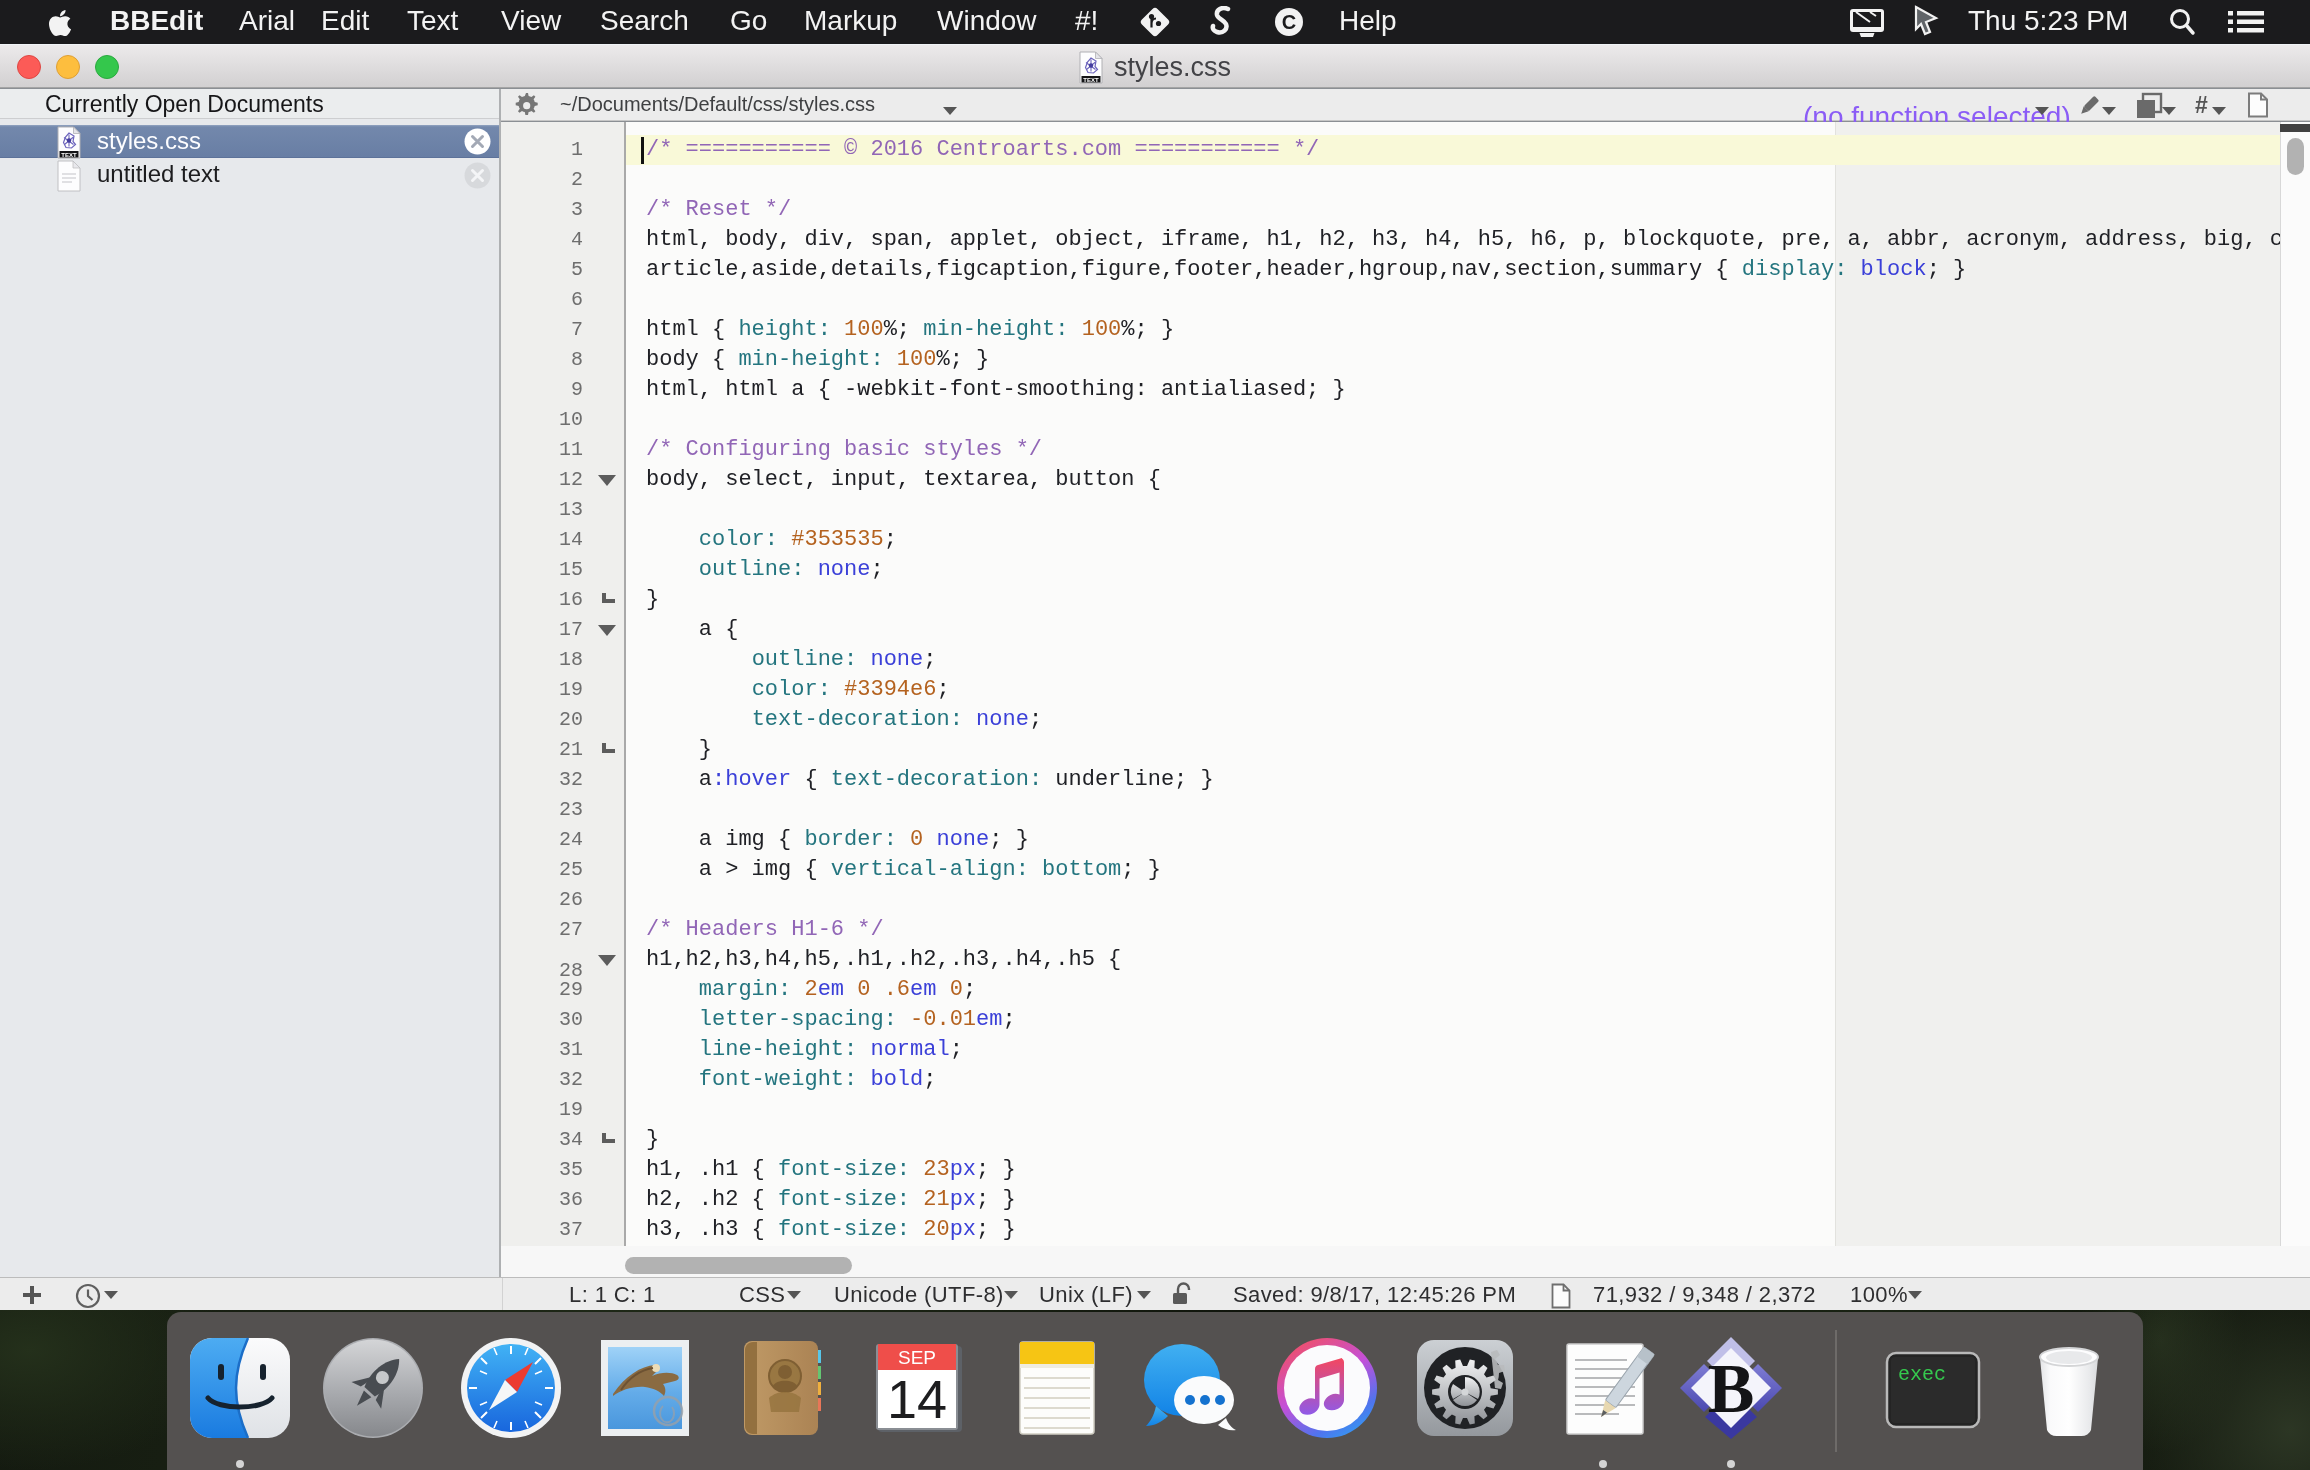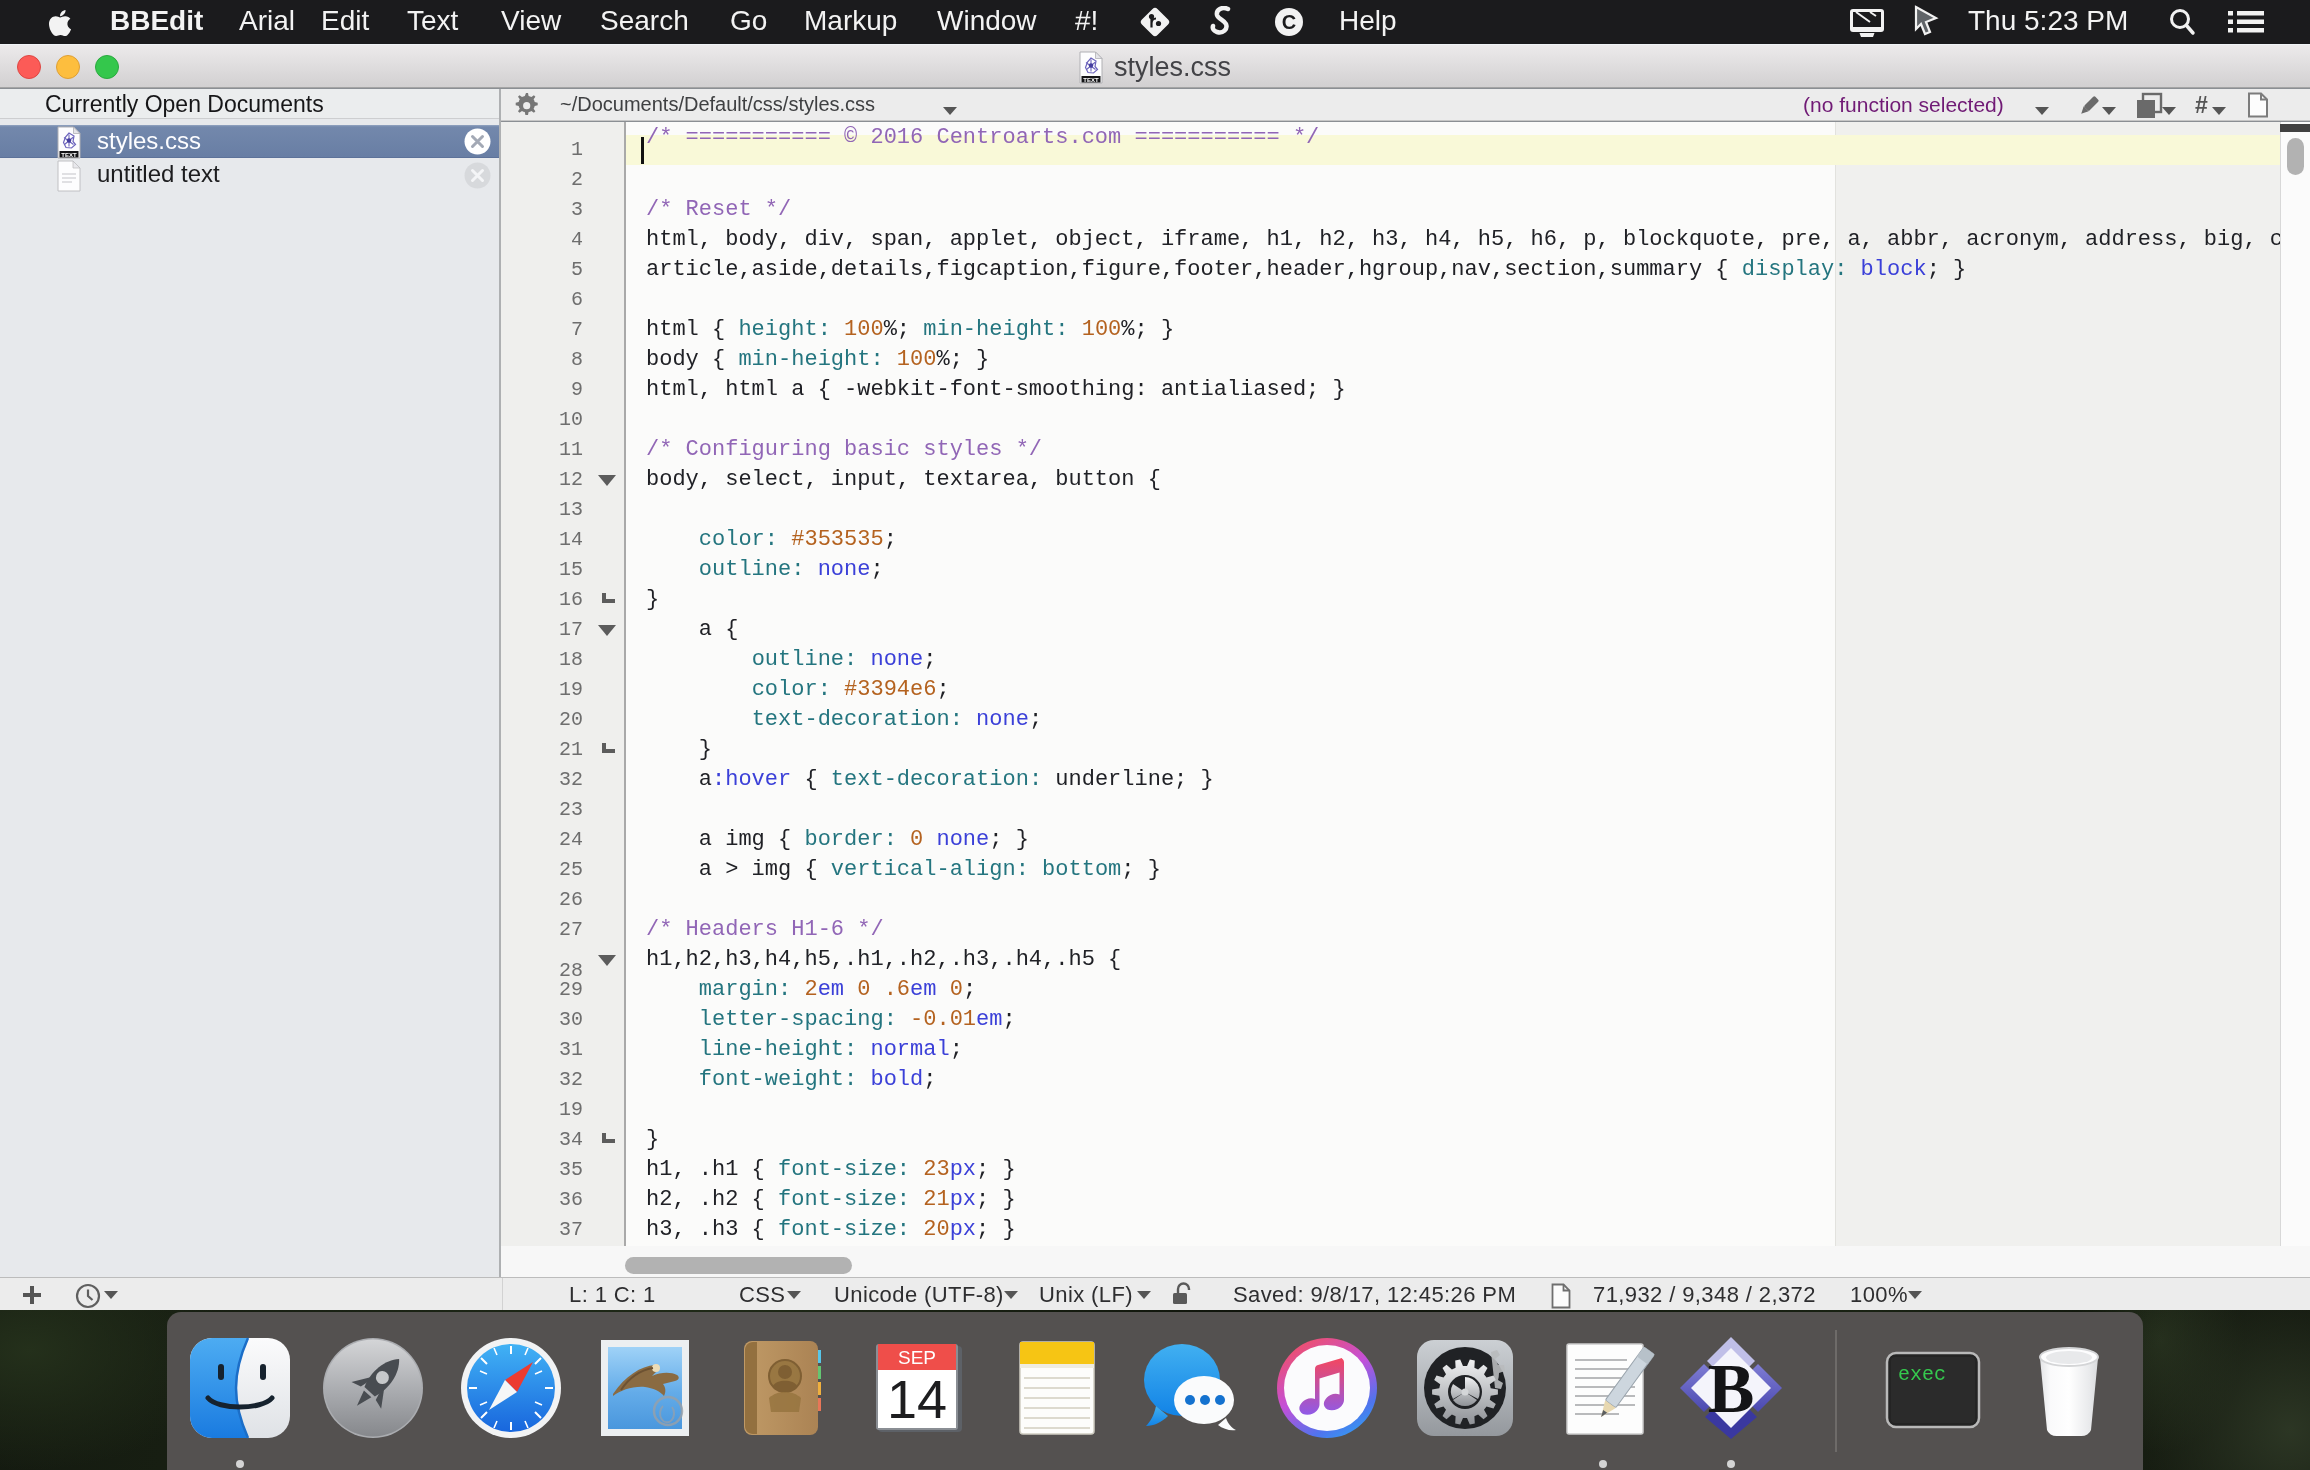--- a/index.html
+++ b/index.html
@@ -162,21 +162,21 @@
 
   <div id="pathbar">
     <svg width="28" height="28" viewBox="0 0 28 28" style="position:absolute;left:12px;top:3px">
 <g fill="#767676">
 <path d="M14 2 l2 0 0.6 3 a9.5 9.5 0 0 1 2.8 1.1 l2.5 -1.8 1.5 1.5 -1.8 2.5 a9.5 9.5 0 0 1 1.1 2.8 l3 0.6 0 2.6 -3 0.6 a9.5 9.5 0 0 1 -1.1 2.8 l1.8 2.5 -1.5 1.5 -2.5 -1.8 a9.5 9.5 0 0 1 -2.8 1.1 l-0.6 3 -2.6 0 -0.6 -3 a9.5 9.5 0 0 1 -2.8 -1.1 l-2.5 1.8 -1.5 -1.5 1.8 -2.5 a9.5 9.5 0 0 1 -1.1 -2.8 l-3 -0.6 0 -2.6 3 -0.6 a9.5 9.5 0 0 1 1.1 -2.8 l-1.8 -2.5 1.5 -1.5 2.5 1.8 a9.5 9.5 0 0 1 2.8 -1.1 z" transform="translate(-1,-1)"></path>
 </g>
 <circle cx="13.7" cy="13.7" r="3.6" fill="#ececec"></circle>
 </svg>
     <span style="position:absolute;left:59px;top:4px">~/Documents/Default/css/styles.css</span>
     <div style="position:absolute;left:442px;top:18px;width:0;height:0;border-left:7px solid transparent;border-right:7px solid transparent;border-top:8px solid #555"></div>
-    <span style="position:absolute;left:1302px;top:4px;color:#701a75;font-size:21px">(no function selected)</span>
+    <span style="position:absolute;left:1302px;top:12px;color:#8b5cf6;font-size:28px">(no function selected)</span>
     <div style="position:absolute;left:1534px;top:18px;width:0;height:0;border-left:7px solid transparent;border-right:7px solid transparent;border-top:8px solid #555"></div>
     <svg width="26" height="26" viewBox="0 0 26 26" style="position:absolute;left:1575px;top:4px">
 <g transform="rotate(45 13 13)">
           <rect x="9.5" y="2" width="7" height="15" rx="1.5" fill="#6a6a6a"></rect>
 <path d="M9.5 17 h7 l-3.5 7 z" fill="#6a6a6a"></path>
         </g>
 </svg>
     <div style="position:absolute;left:1601px;top:18px;width:0;height:0;border-left:7px solid transparent;border-right:7px solid transparent;border-top:8px solid #555"></div>
     <svg width="30" height="28" viewBox="0 0 30 28" style="position:absolute;left:1633px;top:3px">
 <rect x="9" y="2" width="18" height="18" fill="none" stroke="#6a6a6a" stroke-width="2.4"></rect>
@@ -236,21 +236,21 @@
 <div class="gn" style="top:1063px">36</div>
 <div class="gn" style="top:1093px">37</div>
   </div>
   <div id="gutsep"></div>
   <div id="codearea">
     <div id="guide"></div>
     <div id="hl1"></div>
     <div id="cursor"></div>
   </div>
   <div id="codewrap">
-<div class="cl" style="top:1px"><span style="color:#9166b6">/* =========== © 2016 Centroarts.com =========== */</span></div>
+<div class="cl" style="top:13px"><span style="color:#9166b6">/* =========== © 2016 Centroarts.com =========== */</span></div>
 <div class="cl" style="top:73px"><span style="color:#9166b6">/* Reset */</span></div>
 <div class="cl" style="top:103px">html, body, div, span, applet, object, iframe, h1, h2, h3, h4, h5, h6, p, blockquote, pre, a, abbr, acronym, address, big, cite</div>
 <div class="cl" style="top:133px">article,aside,details,figcaption,figure,footer,header,hgroup,nav,section,summary { <span style="color:#24757f">display</span><span style="color:#24757f">:</span> <span style="color:#3b40d8">block</span>; }</div>
 <div class="cl" style="top:193px">html { <span style="color:#24757f">height</span><span style="color:#24757f">:</span> <span style="color:#b4621f">100</span>%; <span style="color:#24757f">min-height</span><span style="color:#24757f">:</span> <span style="color:#b4621f">100</span>%; }</div>
 <div class="cl" style="top:223px">body { <span style="color:#24757f">min-height</span><span style="color:#24757f">:</span> <span style="color:#b4621f">100</span>%; }</div>
 <div class="cl" style="top:253px">html, html a { -webkit-font-smoothing: antialiased; }</div>
 <div class="cl" style="top:313px"><span style="color:#9166b6">/* Configuring basic styles */</span></div>
 <div class="cl" style="top:343px">body, select, input, textarea, button {</div>
 <div class="cl" style="top:403px">    <span style="color:#24757f">color</span><span style="color:#24757f">:</span> <span style="color:#b4621f">#353535</span>;</div>
 <div class="cl" style="top:433px">    <span style="color:#24757f">outline</span><span style="color:#24757f">:</span> <span style="color:#3b40d8">none</span>;</div>

